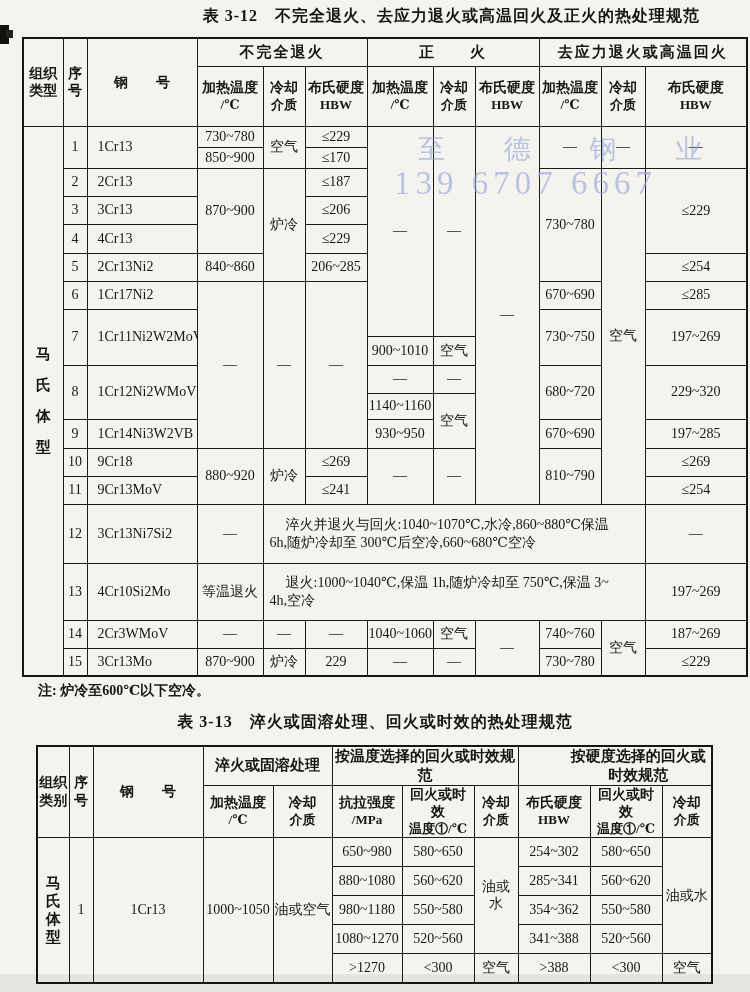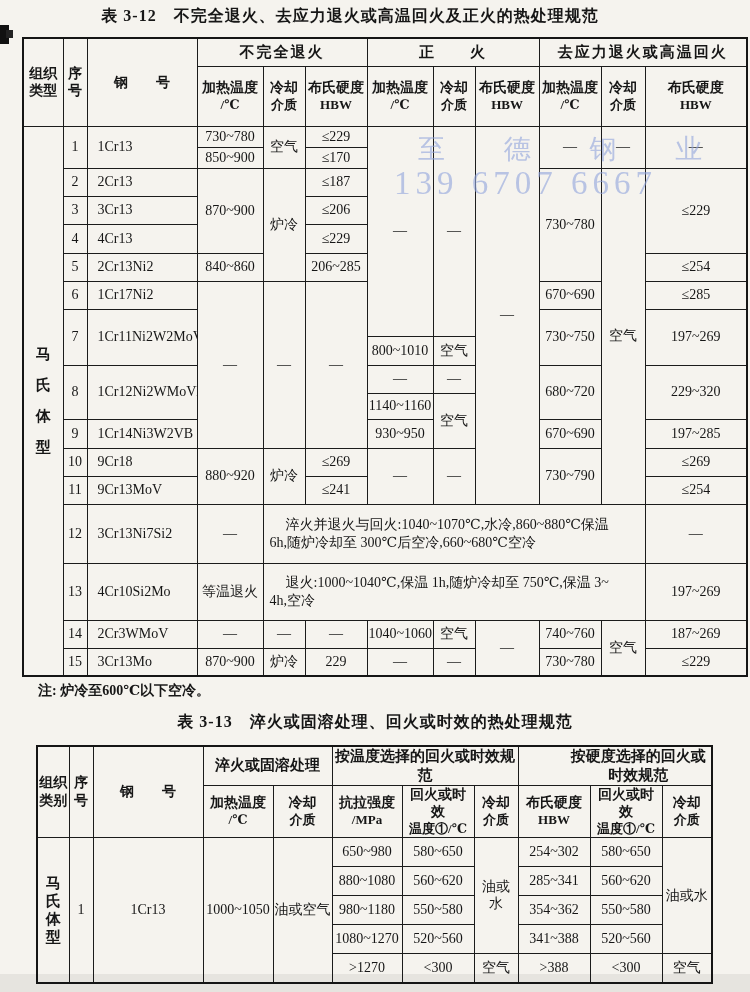--- a/index.html
+++ b/index.html
@@ -3,21 +3,21 @@
 <meta charset="utf-8">
 <style>
   html,body{margin:0;padding:0;}
   body{
     width:750px;height:992px;position:relative;overflow:hidden;
     background:#f5f3ee;
     font-family:"Liberation Serif","DejaVu Serif",serif;
     color:#161616;
   }
   .page-title{
-    position:absolute;left:0;top:6px;width:700px;text-align:center;
+    position:absolute;left:0;top:6px;width:700px;text-align:right;
     font-weight:bold;font-size:16px;letter-spacing:1px;
   }
   .t13-title{
     position:absolute;left:0;top:712px;width:750px;text-align:center;
     font-weight:bold;font-size:16px;letter-spacing:1px;
   }
   .note-line{
     position:absolute;left:38px;top:682px;font-size:14px;font-weight:bold;
   }
   table{border-collapse:collapse;table-layout:fixed;position:absolute;
@@ -182,21 +182,21 @@
     <td>670~690</td>
     <td>≤285</td>
   </tr>
   <tr style="height:27px">
     <td rowspan="2">7</td>
     <td rowspan="2" class="steelcol">1Cr11Ni2W2MoV</td>
     <td rowspan="2">730~750</td>
     <td rowspan="2">197~269</td>
   </tr>
   <tr style="height:29px">
-    <td>800~1010</td>
+    <td>900~1010</td>
     <td>空气</td>
   </tr>
   <tr style="height:28px">
     <td rowspan="2">8</td>
     <td rowspan="2" class="steelcol">1Cr12Ni2WMoVNb</td>
     <td>—</td>
     <td>—</td>
     <td rowspan="2">680~720</td>
     <td rowspan="2">229~320</td>
   </tr>
@@ -212,21 +212,21 @@
     <td>197~285</td>
   </tr>
   <tr style="height:28px">
     <td>10</td>
     <td class="steelcol">9Cr18</td>
     <td rowspan="2">880~920</td>
     <td rowspan="2">炉冷</td>
     <td>≤269</td>
     <td rowspan="2">—</td>
     <td rowspan="2">—</td>
-    <td rowspan="2">730~790</td>
+    <td rowspan="2">810~790</td>
     <td>≤269</td>
   </tr>
   <tr style="height:28px">
     <td>11</td>
     <td class="steelcol">9Cr13MoV</td>
     <td>≤241</td>
     <td>≤254</td>
   </tr>
   <tr style="height:59px">
     <td>12</td>

